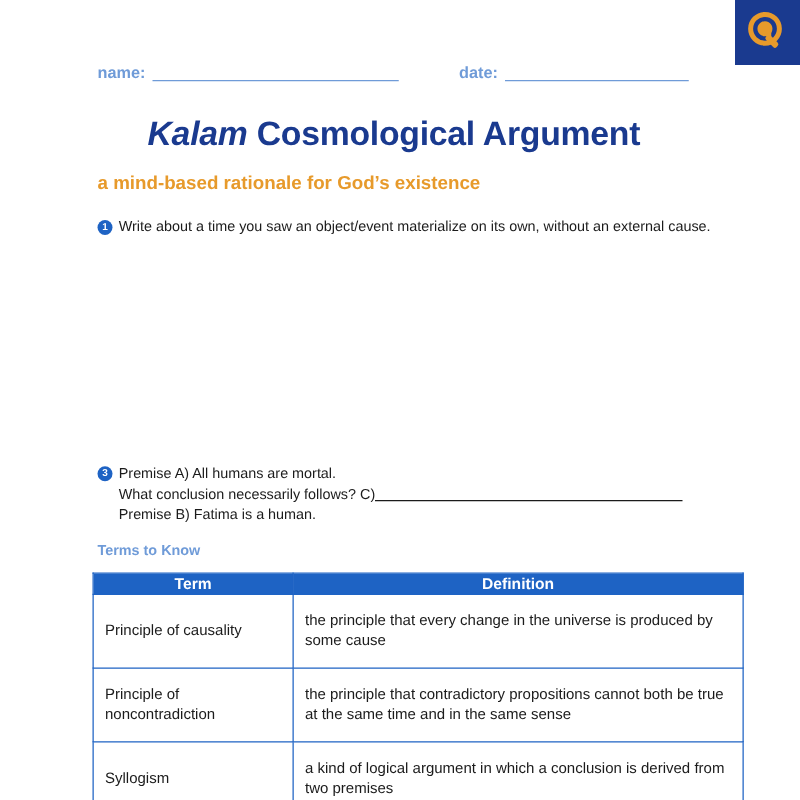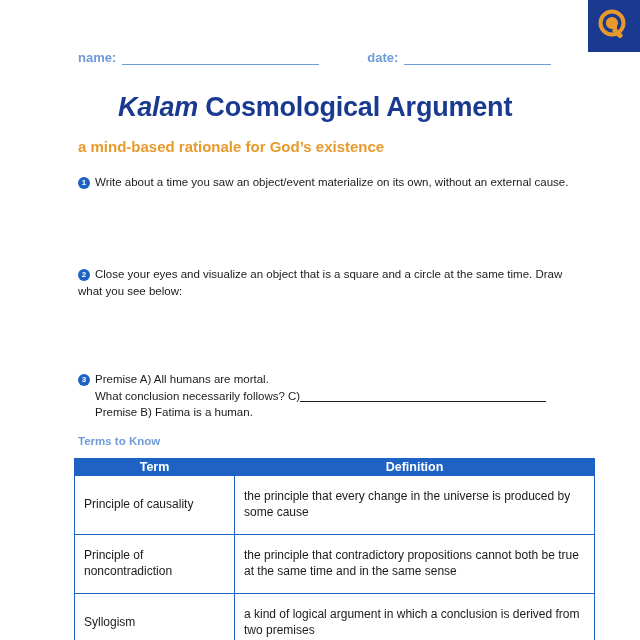--- a/index.html
+++ b/index.html
@@ -181,23 +181,20 @@
 
   <div class="title">
     <span class="italic">Kalam</span><span> Cosmological Argument</span>
   </div>
   <div class="subtitle">a mind-based rationale for God’s existence</div>
 
   <div class="q q1">
     <span class="bullet">1</span><span class="body">Write about a time you saw an object/event materialize on its own, without an external cause.</span>
   </div>
 
-  <div class="q q2">
-    <span class="bullet">2</span><span class="body">Close your eyes and visualize an object that is a square and a circle at the same time. Draw what you see below:</span>
-  </div>
 
   <div class="q q3">
     <span class="bullet">3</span><span class="premise first">Premise A) All humans are mortal.</span>
     <span class="premise"><span>What conclusion necessarily follows? C)</span><span class="answer-rule"></span></span>
     <span class="premise">Premise B) Fatima is a human.</span>
   </div>
 
   <div class="terms-label">Terms to Know</div>
 
   <table class="terms">

